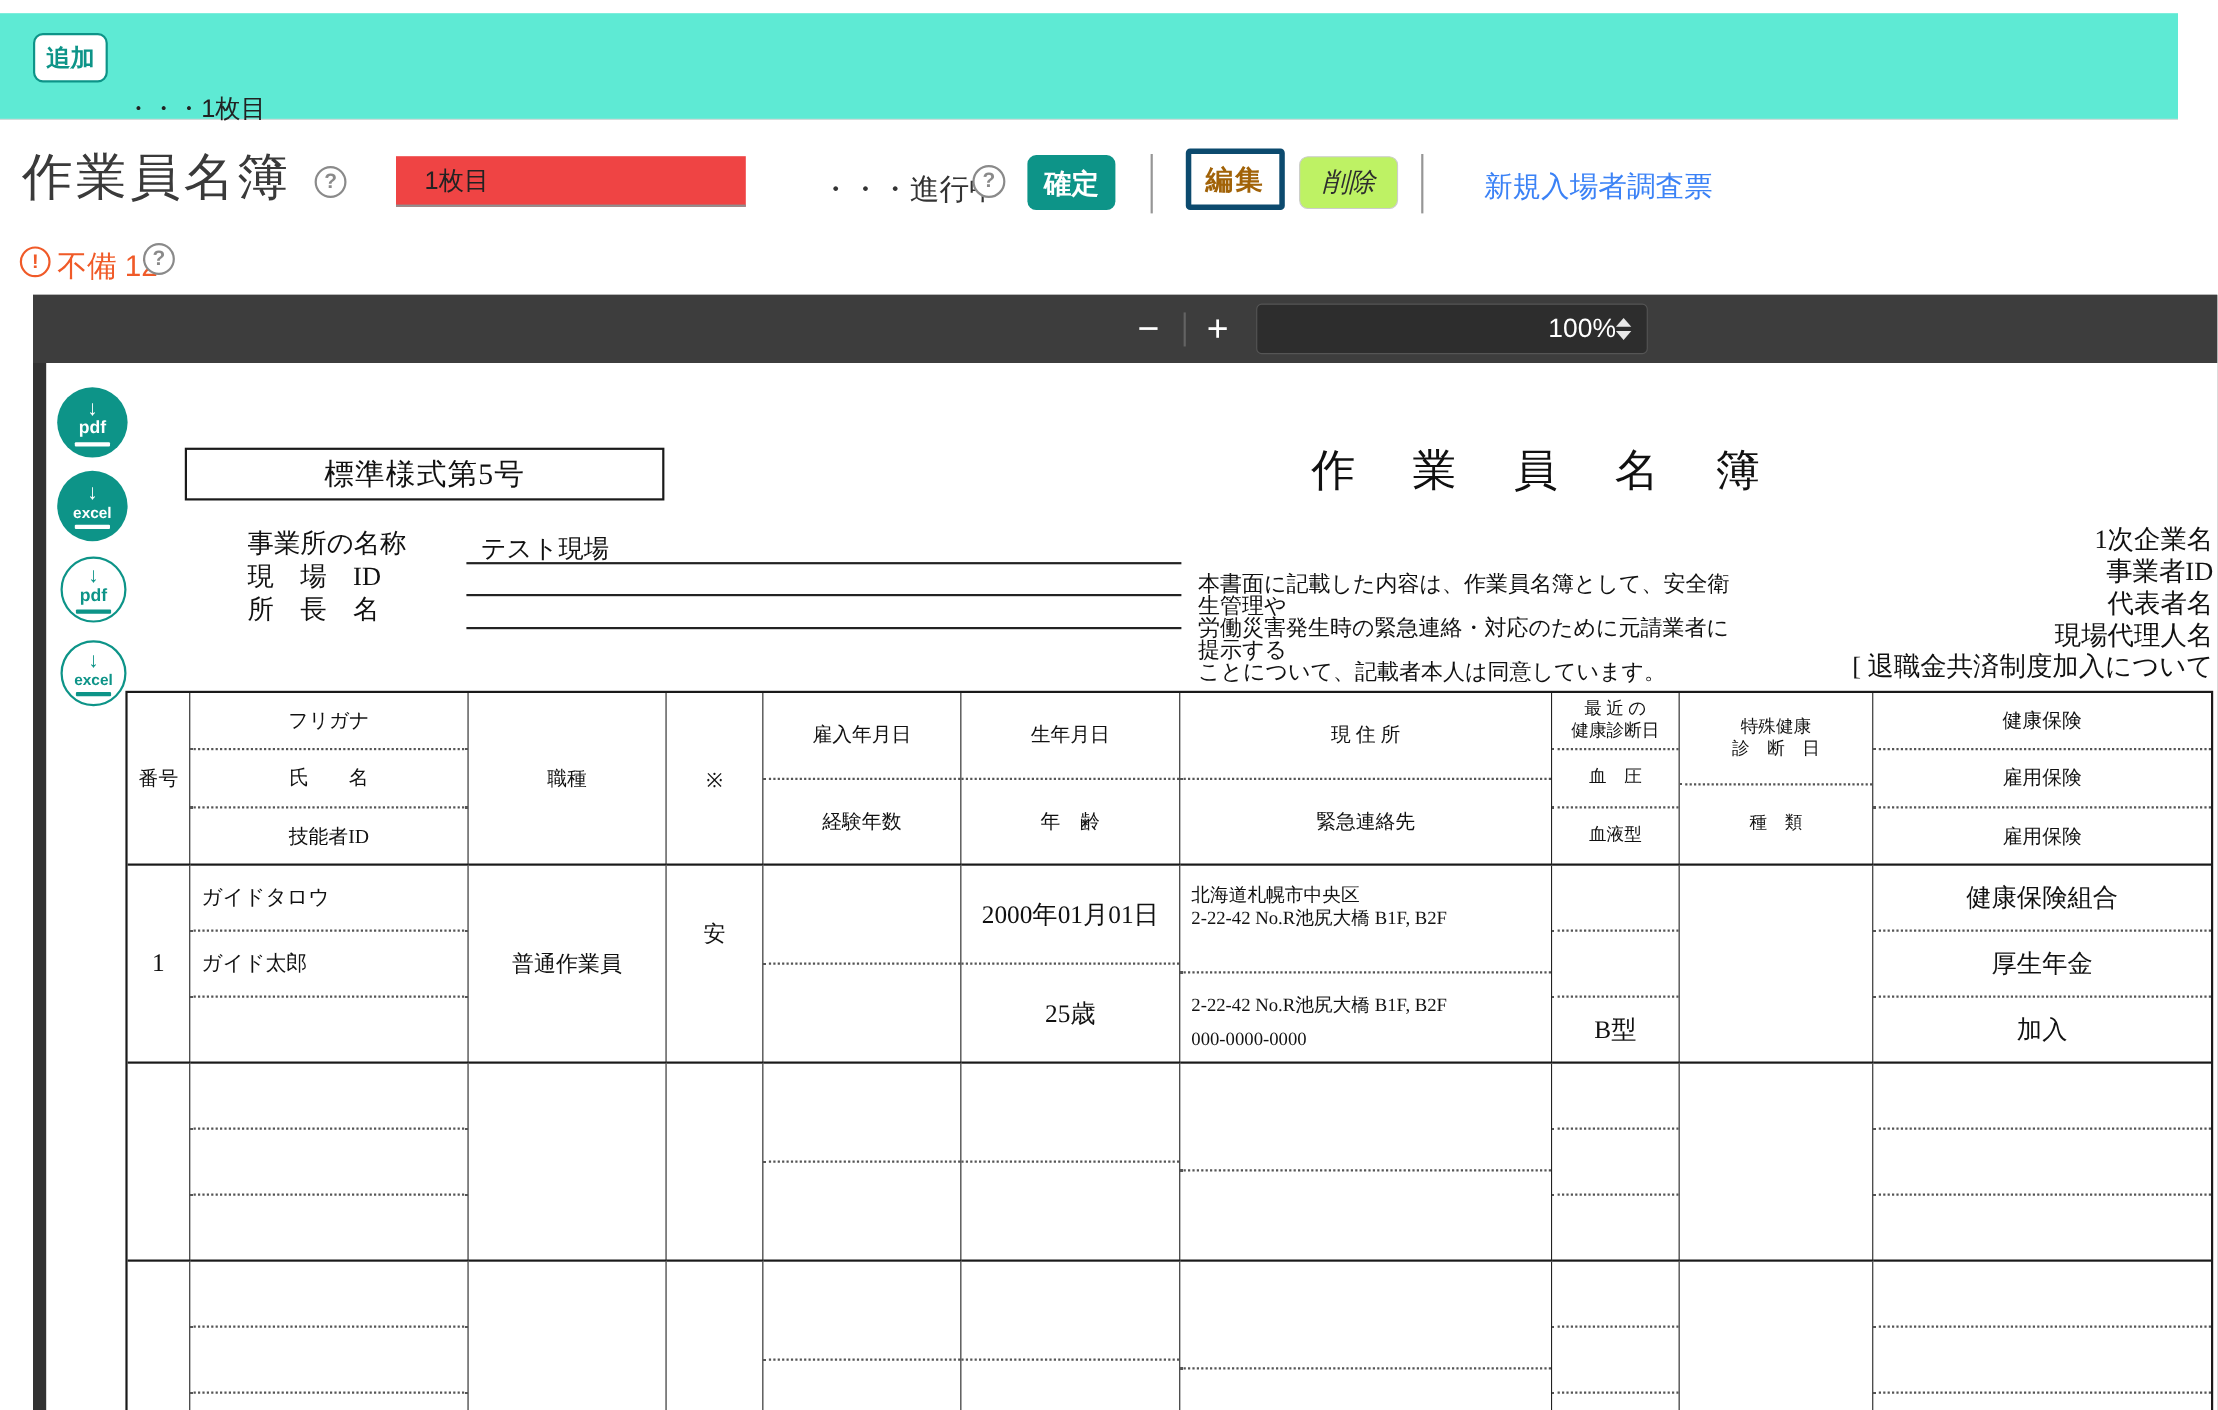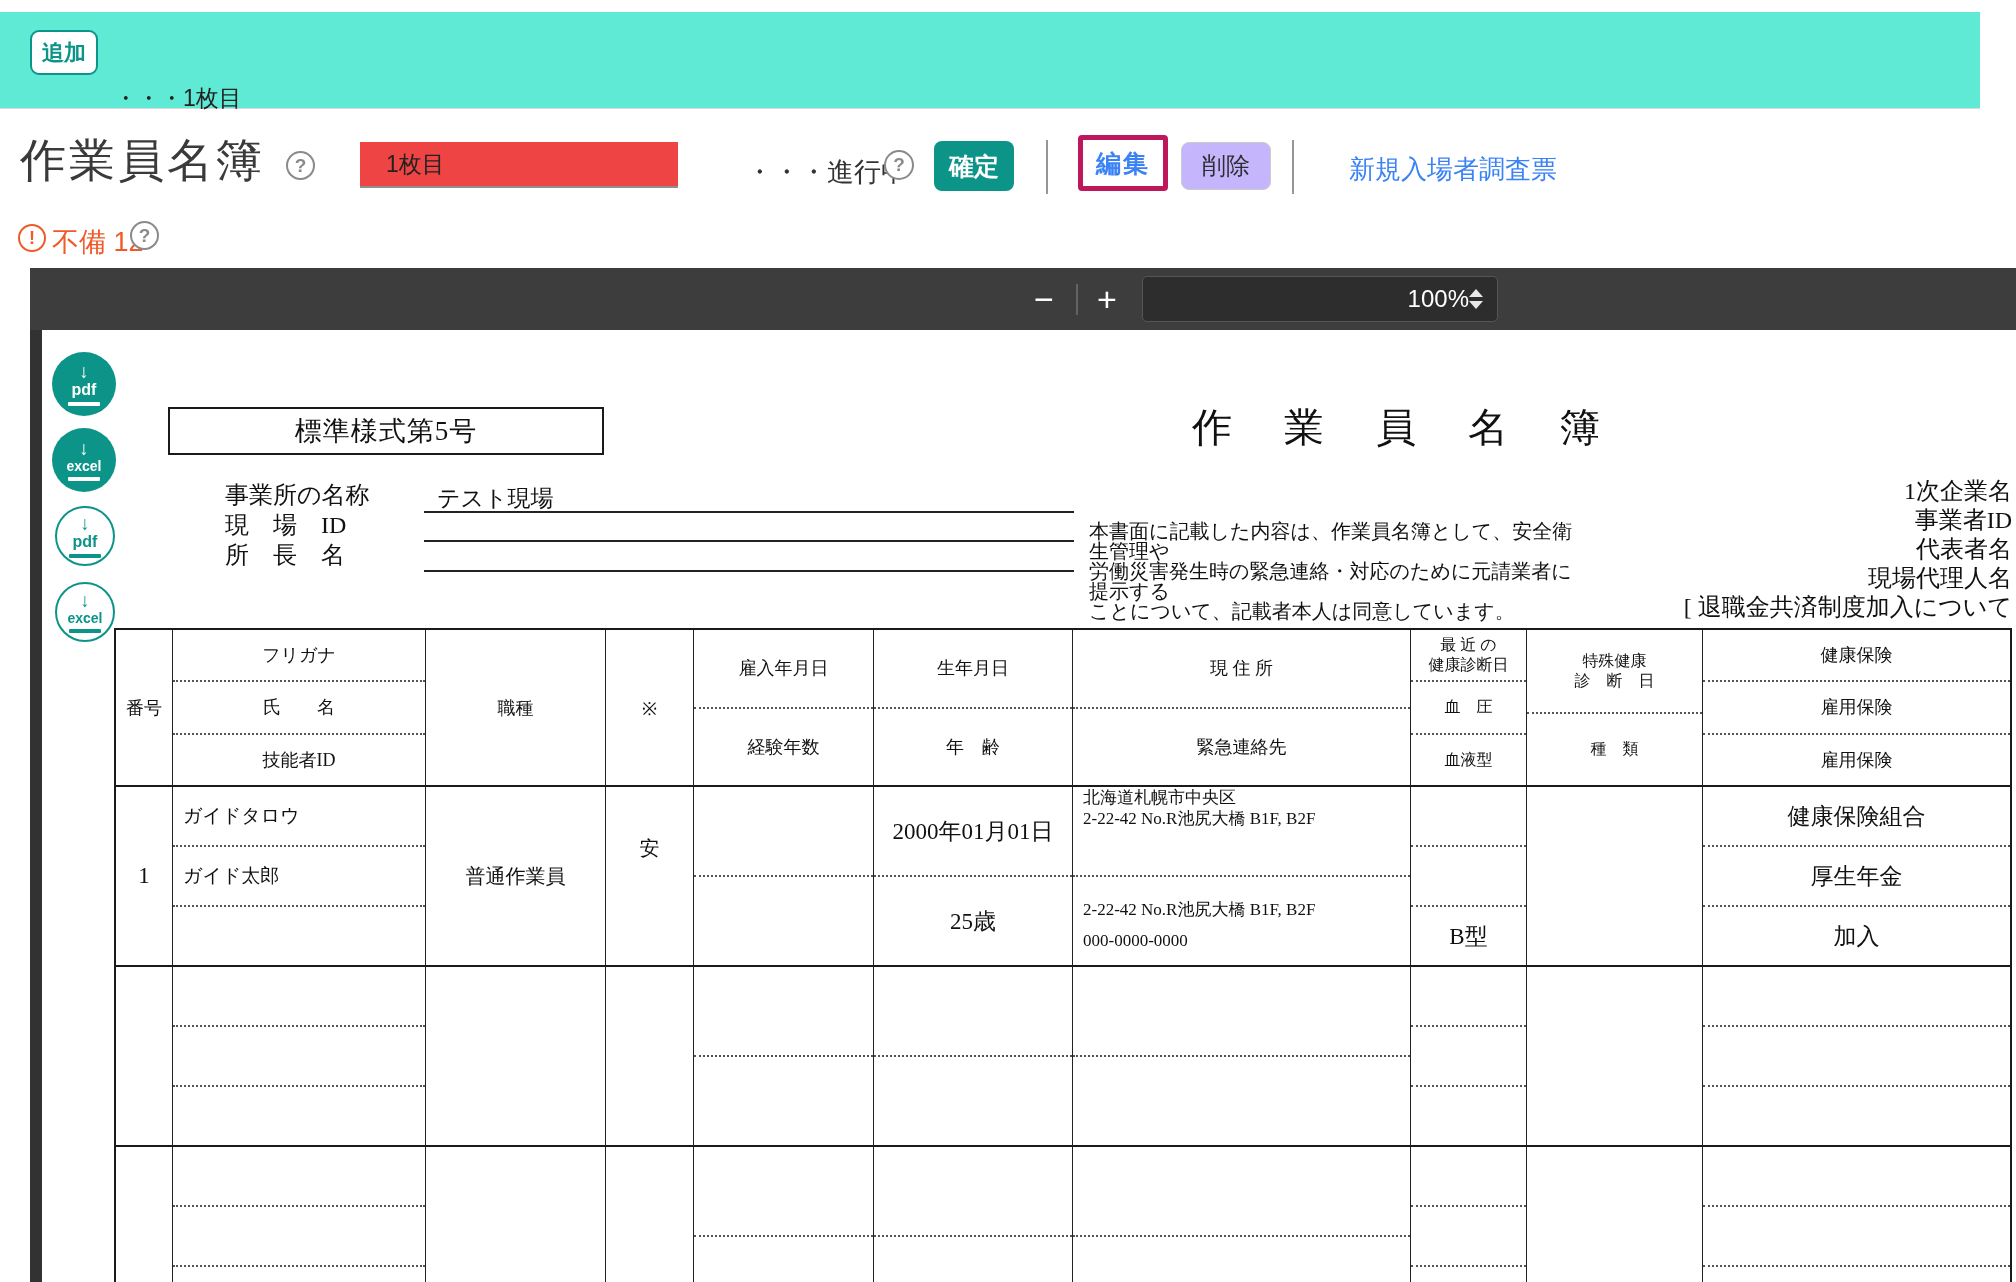--- a/index.html
+++ b/index.html
@@ -31,27 +31,27 @@
                 font-family:"Liberation Sans", sans-serif; }
   .status-label { position:absolute; left:746px; top:154px; font-size:27px; color:#333; }
   .confirm-btn { position:absolute; left:934px; top:141px; width:80px; height:50px;
                  background:#0d9488; border:none; border-radius:8px; color:#fff;
                  font-size:25px; font-weight:bold; display:flex; align-items:center;
                  justify-content:center; cursor:pointer; }
   .vdiv { position:absolute; width:2px; background:#969696; }
   .vdiv1 { left:1046px; top:140px; height:54px; }
   .vdiv2 { left:1292px; top:140px; height:54px; }
   .edit-btn { position:absolute; left:1078px; top:135px; width:90px; height:56px;
-              background:#fff; border:5px solid #be185d; border-radius:4px;
-              color:#3b82f6; font-size:25px; font-weight:bold; letter-spacing:2px;
+              background:#fff; border:5px solid #0c4a6e; border-radius:4px;
+              color:#a16207; font-size:25px; font-weight:bold; letter-spacing:2px;
               display:flex; align-items:center; justify-content:center; cursor:pointer; }
   .delete-btn { position:absolute; left:1181px; top:142px; width:90px; height:48px;
-                background:#c4b5fd; border:1px solid #cccccc; border-radius:8px;
+                background:#bef264; border:1px solid #cccccc; border-radius:8px;
                 color:#2e2e2e; font-size:24px; display:flex; align-items:center;
-                justify-content:center; cursor:pointer; }
+                justify-content:center; cursor:pointer;font-style:italic; }
   .survey-link { position:absolute; left:1349px; top:152px; font-size:26px;
                  color:#3b82f6; text-decoration:none; cursor:pointer; }
   .defect-alert { position:absolute; left:18px; top:224px; width:28px; height:28px;
                   border:2.5px solid #f05a28; border-radius:50%; color:#f05a28;
                   font-weight:bold; font-size:18px; display:flex; align-items:center;
                   justify-content:center; }
   .defect-label { position:absolute; left:52px; top:224px; font-size:27px; color:#f05a28; }
 
   
   .viewer { position:absolute; left:30px; top:268px; width:1986px; height:1014px;
@@ -120,21 +120,21 @@
   .hc { font-size:18px; }
   .hc-small { font-size:16px; line-height:1.25; }
   .cell-center { align-items:center; justify-content:center; flex-direction:row; }
   .body-num { font-size:23px; }
   .body-name { font-size:19px; }
   .body-job { font-size:20px; }
   .mark-cell { align-items:center; justify-content:flex-start; padding-top:48px;
                flex-direction:column; font-size:20px; }
   .body-date { font-size:23px; }
   .body-addr { font-size:17px; line-height:21px; }
-  .addr-top { align-items:flex-start; }
+  .addr-top { align-items:flex-start; padding-top:16px; }
   .em-wrap { display:flex; flex-direction:column; gap:10px; align-items:flex-start;
              padding-top:8px; }
   .body-big { font-size:23px; }
 </style>
 </head>
 <body>
 
 <div id="stage">
 
   <div class="top-bar">

